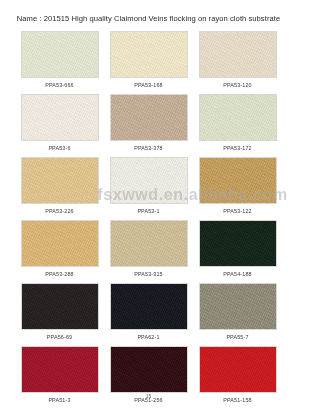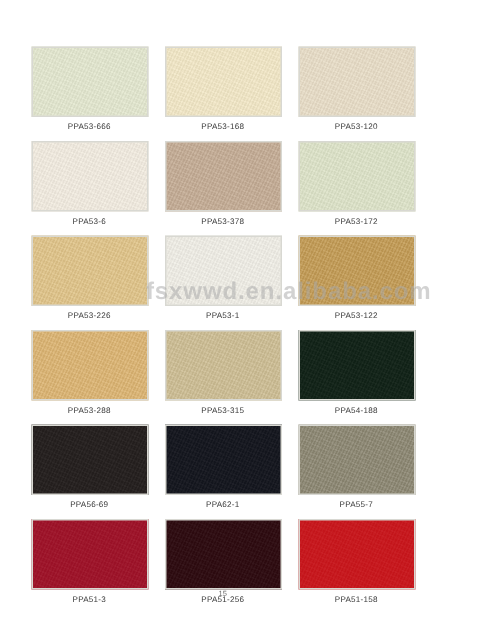--- a/index.html
+++ b/index.html
@@ -104,20 +104,21 @@
     font-size: 5px;
     color: #6d6d6d;
     font-family: "Liberation Sans", sans-serif;
   }
 </style>
 </head>
 <body>
 
 <div class="page">
 
+  <div class="title">Name : 201515 High quality Claimond Veins flocking on rayon cloth substrate</div>
 
   <div class="grid">
 
     <div class="row">
       <div class="cell">
         <div class="swatch" style="background-color: rgb(227, 231, 207);"></div>
         <div class="caption">PPA53-666</div>
       </div>
       <div class="cell">
         <div class="swatch" style="background-color: rgb(242, 231, 198);"></div>

